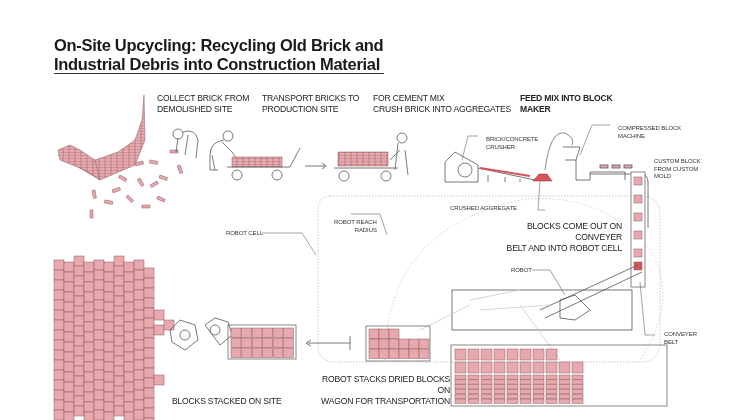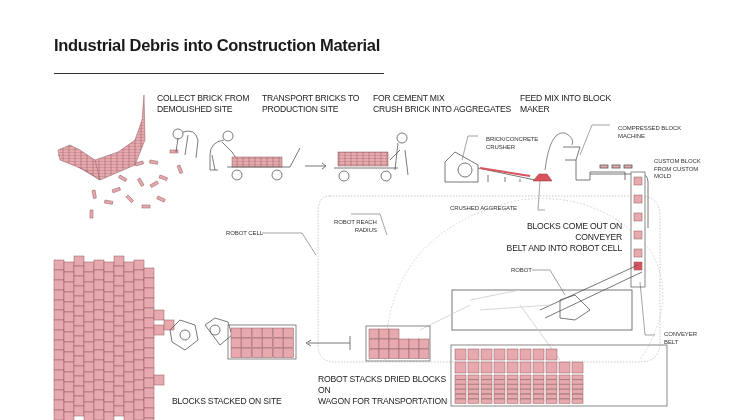--- a/index.html
+++ b/index.html
@@ -11,20 +11,21 @@
   .logo .l2 { font-size:19px; line-height:19px; margin-left:-14px; }
   .step { position:absolute; font-size:8.6px; line-height:11px; color:#222; text-align:left; letter-spacing:-0.2px; }
   .lbl { position:absolute; font-size:6px; line-height:7.5px; color:#333; letter-spacing:-0.1px; }
   .big { position:absolute; font-size:8.6px; line-height:11px; color:#222; letter-spacing:-0.2px; }
   svg { position:absolute; left:0; top:0; }
 </style>
 </head>
 <body>
 
 <div class="title">
+  <div>On-Site Upcycling: Recycling Old Brick and</div>
   <div>Industrial Debris into Construction Material</div>
 </div>
 <div class="title-rule"></div>
 <div class="logo">
 </div>
 
 <svg width="750" height="420" viewBox="0 0 750 420">
   <defs>
     <pattern id="brickpat" width="6" height="3" patternUnits="userSpaceOnUse">
       <rect width="6" height="3" fill="#e8a9ae"></rect>
@@ -431,21 +432,21 @@
   <div>DEMOLISHED SITE</div>
 </div>
 <div class="step" style="left:262px;top:93px;width:115px;">
   <div>TRANSPORT BRICKS TO</div>
   <div>PRODUCTION SITE</div>
 </div>
 <div class="step" style="left:373px;top:93px;width:140px;">
   <div>FOR CEMENT MIX</div>
   <div>CRUSH BRICK INTO AGGREGATES</div>
 </div>
-<div class="step" style="left:520px;top:93px;width:105px;">
+<div class="step" style="left:520px;top:93px;width:105px;font-weight:bold;">
   <div>FEED MIX INTO BLOCK</div>
   <div>MAKER</div>
 </div>
 
 <div class="lbl" style="left:486px;top:136px;">
   <div>BRICK/CONCRETE</div>
   <div>CRUSHER</div>
 </div>
 <div class="lbl" style="left:618px;top:125px;">
   <div>COMPRESSED BLOCK</div>
@@ -466,16 +467,16 @@
 <div class="lbl" style="left:664px;top:331px;">
   <div>CONVEYER</div>
   <div>BELT</div>
 </div>
 
 <div class="big" style="left:490px;top:221px;text-align:right;width:132px;">
   <div>BLOCKS COME OUT ON CONVEYER</div>
   <div>BELT AND INTO ROBOT CELL</div>
 </div>
 <div class="big" style="left:172px;top:396px;">BLOCKS STACKED ON SITE</div>
-<div class="big" style="left:318px;top:374px;text-align:left;width:132px;">
+<div class="big" style="left:318px;top:374px;text-align:right;width:132px;">
   <div>ROBOT STACKS DRIED BLOCKS ON</div>
   <div>WAGON FOR TRANSPORTATION</div>
 </div>
 
 </body></html>

